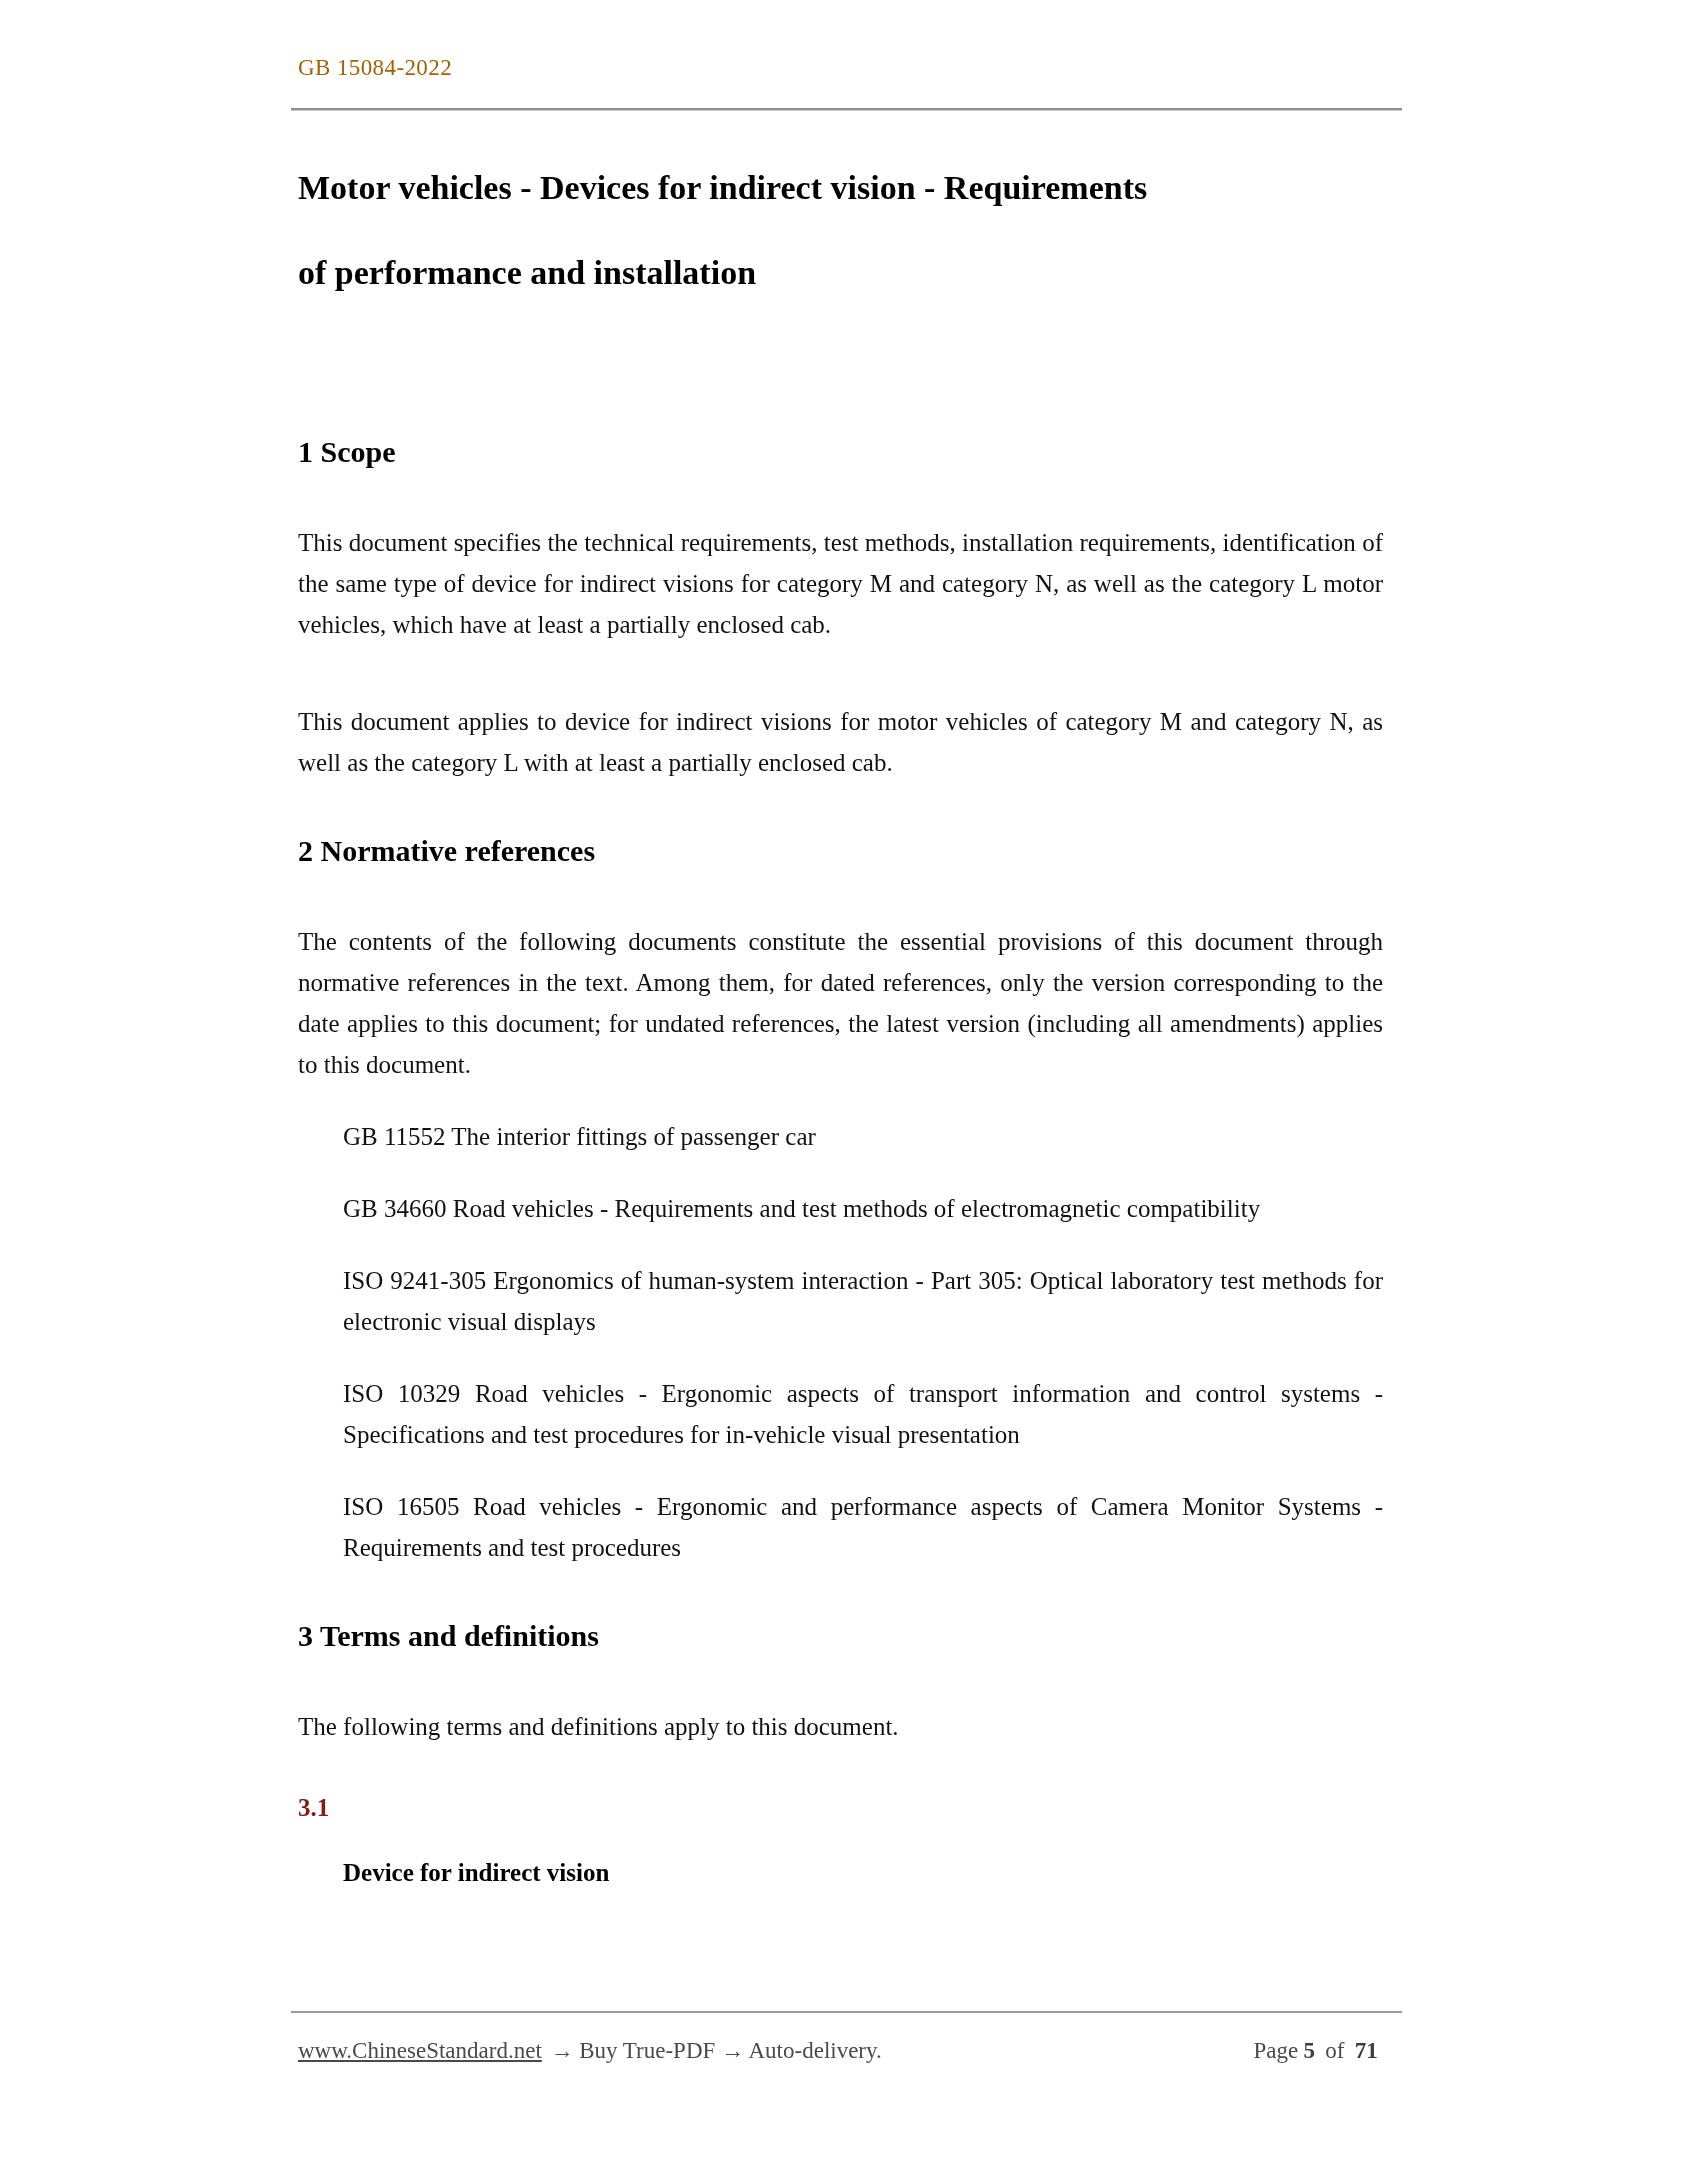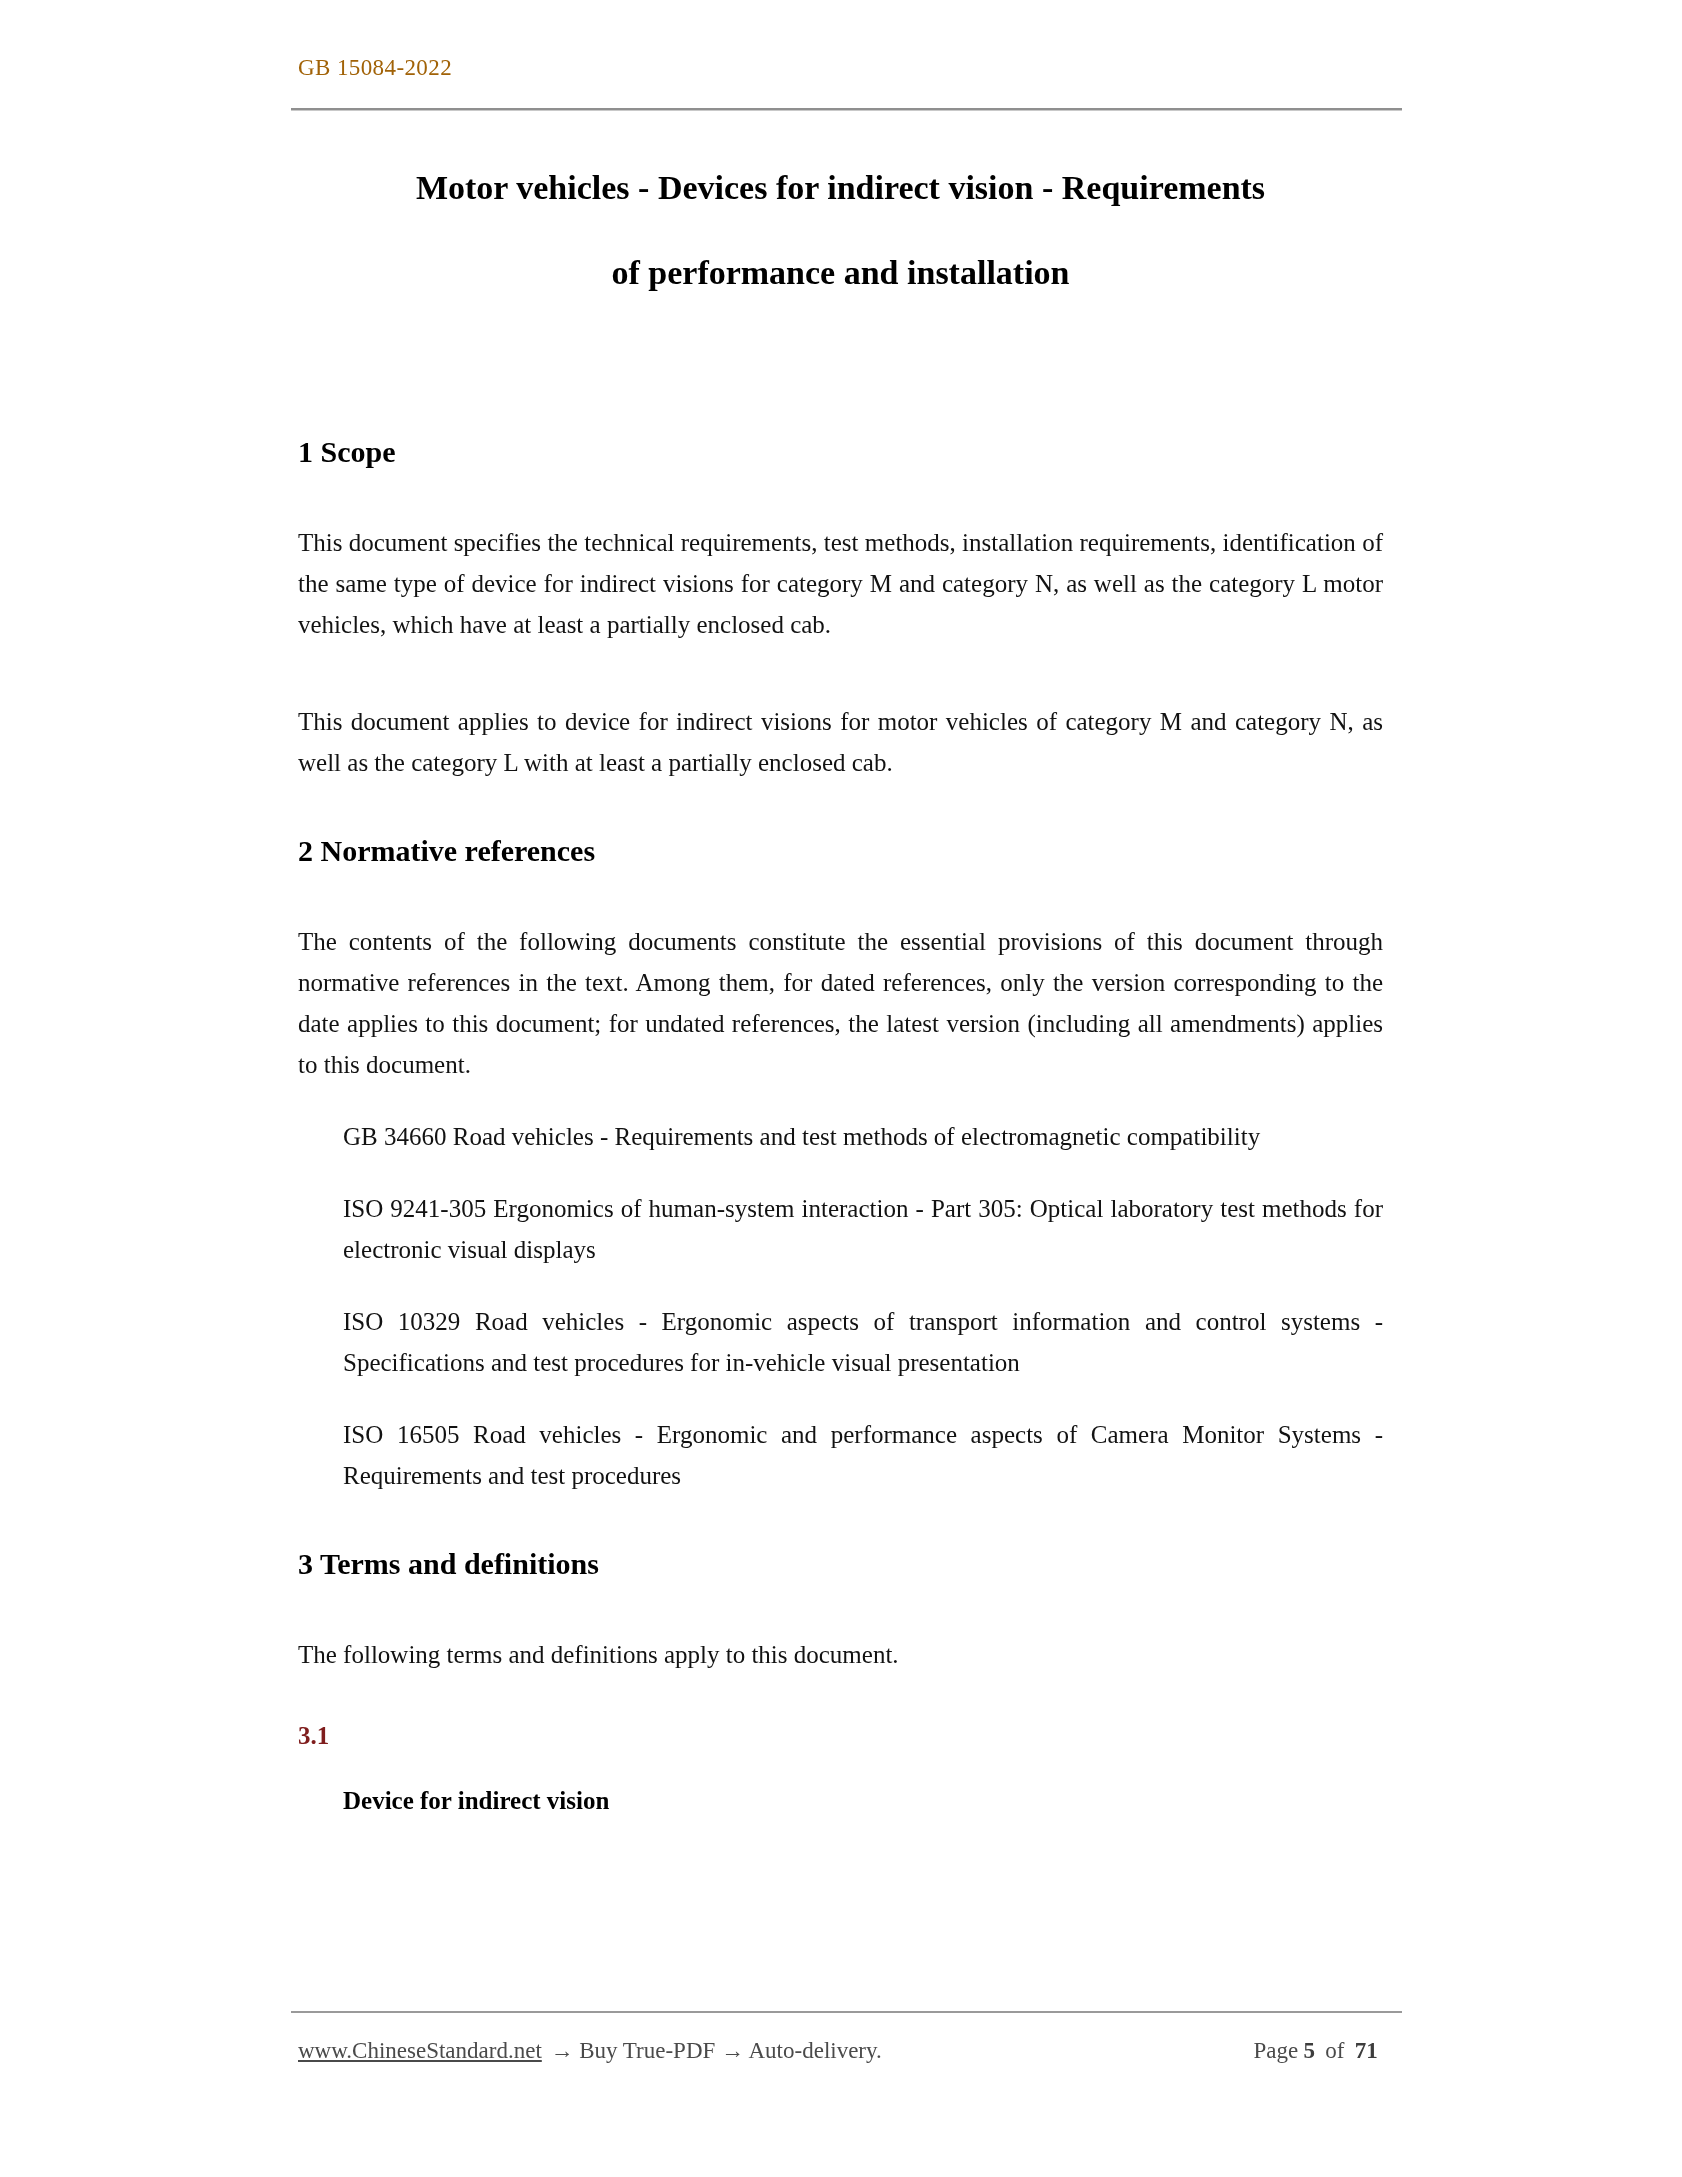--- a/index.html
+++ b/index.html
@@ -33,21 +33,20 @@
   .header-rule {
     margin-top: 26px;
     margin-left: -7px;
     width: 1111px;
     height: 1.7px;
     background: #8f8f8f;
     border-bottom: 0.9px solid #c9c9c9;
   }
   .doc-title {
     margin-top: 34px;
-    text-align: center;
     font-size: 34px;
     font-weight: 700;
     color: #000000;
   }
   .doc-title .t-line {
     line-height: 85px;
   }
   .section-heading {
     font-size: 30px;
     line-height: 36px;
@@ -141,20 +140,21 @@
       <div class="t-line">Motor vehicles - Devices for indirect vision - Requirements</div>
       <div class="t-line">of performance and installation</div>
     </div>
 
     <h2 class="section-heading h-scope">1 Scope</h2>
     <p class="para after-heading">This document specifies the technical requirements, test methods, installation requirements, identification of the same type of device for indirect visions for category M and category N, as well as the category L motor vehicles, which have at least a partially enclosed cab.</p>
     <p class="para para-gap">This document applies to device for indirect visions for motor vehicles of category M and category N, as well as the category L with at least a partially enclosed cab.</p>
 
     <h2 class="section-heading h-norm">2 Normative references</h2>
     <p class="para after-heading">The contents of the following documents constitute the essential provisions of this document through normative references in the text. Among them, for dated references, only the version corresponding to the date applies to this document; for undated references, the latest version (including all amendments) applies to this document.</p>
+    <p class="ref-item">GB 11552 The interior fittings of passenger car</p>
     <p class="ref-item">GB 34660 Road vehicles - Requirements and test methods of electromagnetic compatibility</p>
     <p class="ref-item">ISO 9241-305 Ergonomics of human-system interaction - Part 305: Optical laboratory test methods for electronic visual displays</p>
     <p class="ref-item">ISO 10329 Road vehicles - Ergonomic aspects of transport information and control systems - Specifications and test procedures for in-vehicle visual presentation</p>
     <p class="ref-item">ISO 16505 Road vehicles - Ergonomic and performance aspects of Camera Monitor Systems - Requirements and test procedures</p>
 
     <h2 class="section-heading h-terms">3 Terms and definitions</h2>
     <p class="para after-heading">The following terms and definitions apply to this document.</p>
     <div class="clause-number">3.1</div>
     <div class="term-title">Device for indirect vision</div>
 

